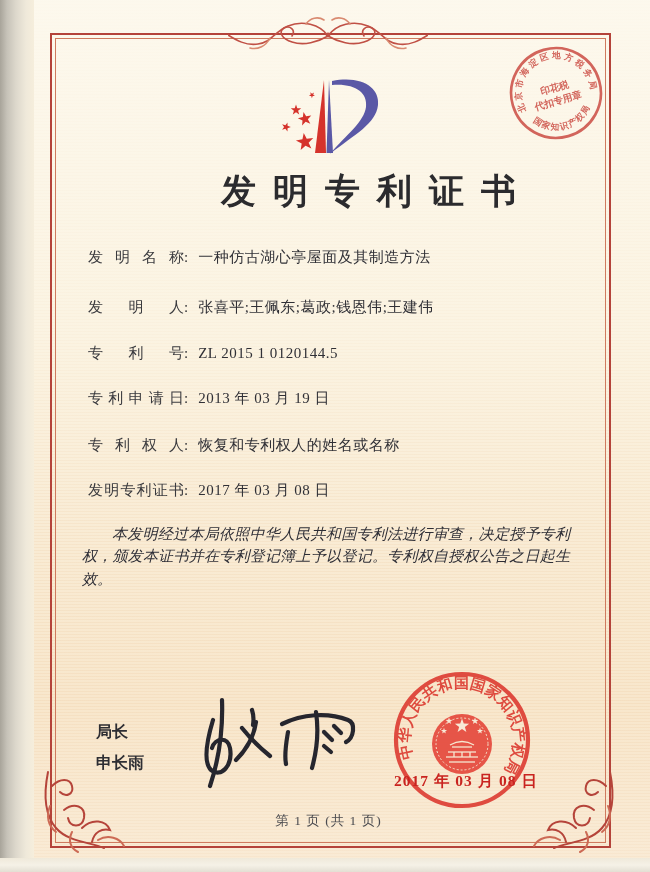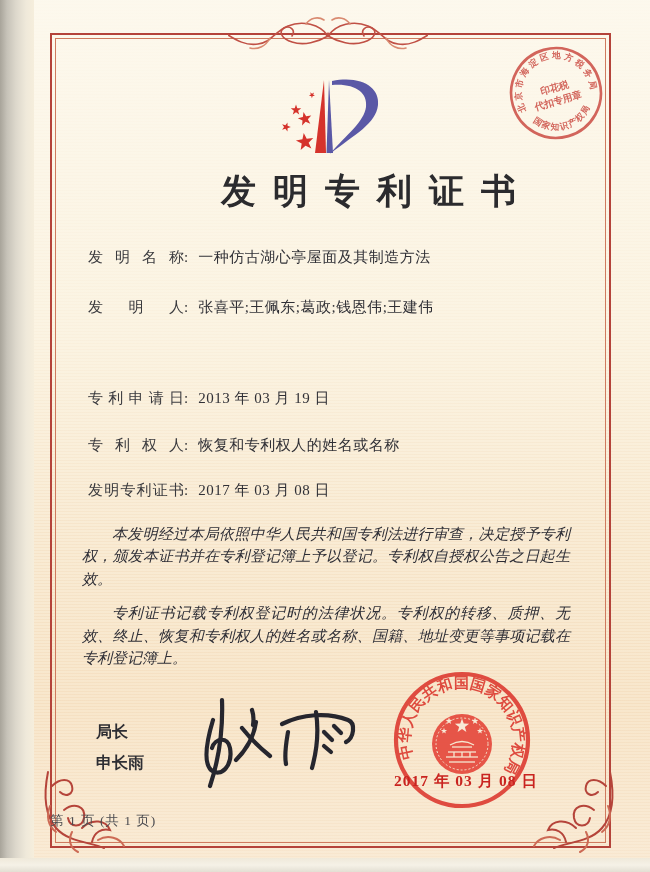--- a/index.html
+++ b/index.html
@@ -34,21 +34,21 @@
   #paras{position:absolute;left:70px;top:511px;width:512px;}
   #paras p{margin:12px;font-size:15px;line-height:22.4px;color:#2e2e36;text-align:justify;
     text-indent:2em;font-style:italic;font-family:"Liberation Serif","DejaVu Serif",serif;}
   #director{position:absolute;left:96px;top:716px;font-family:"Liberation Sans","DejaVu Sans",sans-serif;
     font-size:16px;color:#2e2e33;line-height:31px;font-weight:700;}
   #signature{position:absolute;left:196px;top:688px;}
   #seal{position:absolute;left:388px;top:666px;}
   #seal-date{position:absolute;left:394px;top:771px;width:160px;font-size:15.5px;color:#c92420;
     letter-spacing:1px;font-weight:bold;white-space:nowrap;}
   #tax-stamp{position:absolute;left:505px;top:42px;transform:rotate(-16deg);opacity:.92;}
-  #footer{position:absolute;left:50px;top:812px;width:557px;text-align:left;
+  #footer{position:absolute;left:50px;top:812px;width:557px;text-align:center;
     font-size:13.5px;color:#4c4c50;letter-spacing:1px;}
 </style>
 </head>
 <body>
 
 <div id="scene">
   <div id="paper"></div>
   <div id="left-edge"></div>
   <div id="bottom-edge"></div>
 
@@ -128,33 +128,35 @@
   </svg>
 
   <div id="title">发明专利证书</div>
 
   <div class="row" id="r1">
     <span class="lbl">发明人</span><span class="col">:</span><span class="val">张喜平;王佩东;葛政;钱恩伟;王建伟</span>
   </div>
   <div class="row" id="r0">
     <span class="lbl">发明名称</span><span class="col">:</span><span class="val">一种仿古湖心亭屋面及其制造方法</span>
   </div>
+  <div class="row" id="r2">
+    <span class="lbl">专利号</span><span class="col">:</span><span class="val">ZL 2015 1 0120144.5</span>
+  </div>
   <div class="row" id="r3">
     <span class="lbl">专利申请日</span><span class="col">:</span><span class="val">2013 年 03 月 19 日</span>
   </div>
   <div class="row" id="r4">
     <span class="lbl">专利权人</span><span class="col">:</span><span class="val">恢复和专利权人的姓名或名称</span>
   </div>
   <div class="row" id="r5">
     <span class="lbl">发明专利证书</span><span class="col">:</span><span class="val">2017 年 03 月 08 日</span>
   </div>
 
   <div id="paras">
     <p>本发明经过本局依照中华人民共和国专利法进行审查，决定授予专利权，颁发本证书并在专利登记簿上予以登记。专利权自授权公告之日起生效。</p>
-    <p>专利证书记载专利权登记时的法律状况。专利权的转移、质押、无效、终止、恢复和专利权人的姓名或名称、国籍、地址变更等事项记载在专利登记簿上。</p>
   </div>
 
   <div id="director">
     <div>局长</div>
     <div>申长雨</div>
   </div>
 
   <svg id="signature" width="175" height="108" viewBox="0 0 175 108">
     <g fill="none" stroke="#26262e" stroke-width="4.2" stroke-linecap="round">
       <path d="M17,32 C11,52 7,74 15,82 C25,90 37,78 34,60 C32,48 19,50 16,60"></path>

